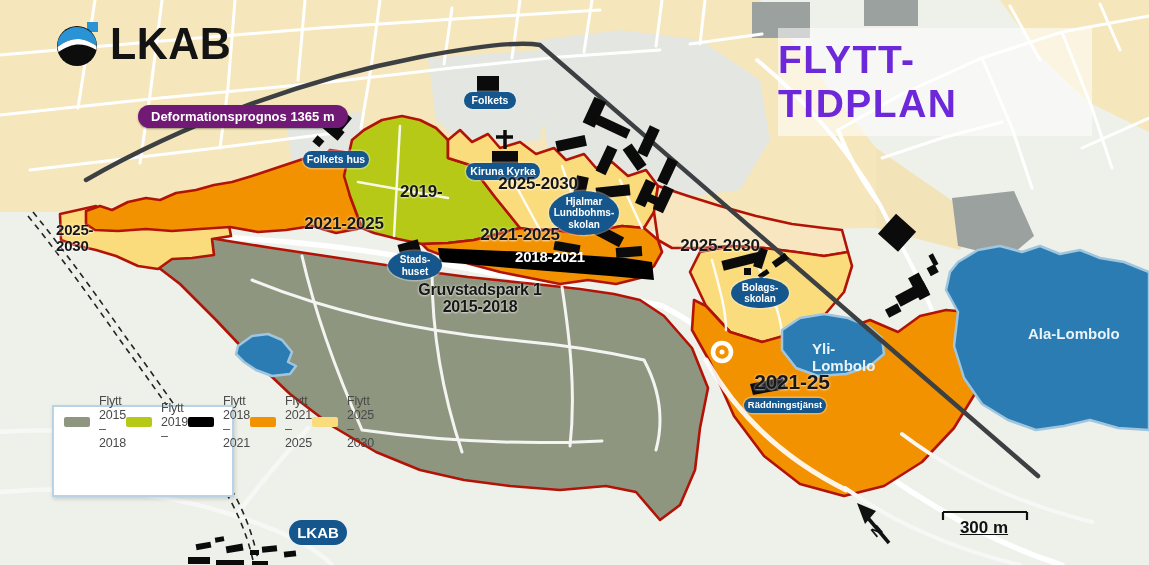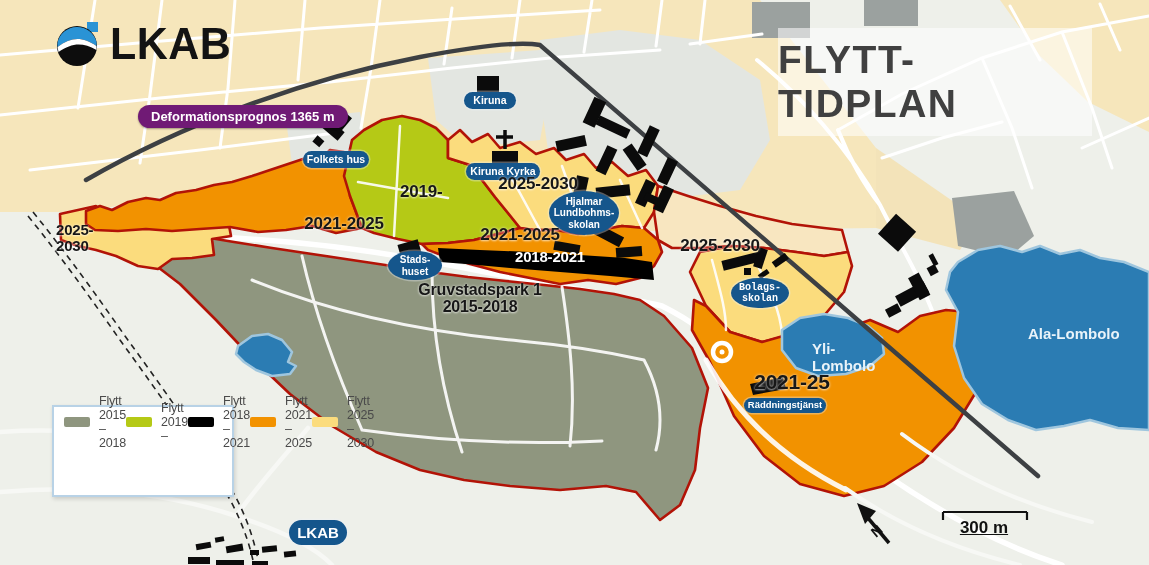--- a/index.html
+++ b/index.html
@@ -16,21 +16,21 @@
           text-shadow:0 0 3px rgba(255,255,255,.65),0 1px 2px rgba(255,255,255,.5);}
   .zlabel.center{text-align:center;}
   .lakelabel{position:absolute;color:#e9f3f9;font-weight:700;font-size:15px;text-align:left;}
   #deformation-label{position:absolute;left:138px;top:88px;background:#701a75;color:#fff;
         font-weight:700;font-size:13px;padding:4px 13px;border-radius:13px;
         box-shadow:0 1px 2px rgba(0,0,0,.35);margin-top:17px;}
   #title-band{position:absolute;left:778px;top:28px;width:314px;height:108px;
         background:rgba(255,255,255,.55);}
   #page-title{position:absolute;left:0;top:0;width:100%;height:100%;
         display:flex;align-items:center;justify-content:center;
-        font-size:39px;font-weight:700;letter-spacing:1.5px;color:#404040;}
+        font-size:39px;font-weight:700;letter-spacing:1.5px;color:#6d28d9;}
   #lkab-logo{position:absolute;left:54px;top:20px;display:flex;align-items:center;gap:9px;}
   #logo-text{font-size:43px;font-weight:900;color:#131313;letter-spacing:.5px;
         transform:scaleY(1.02);}
   #legend-box{position:absolute;left:52px;top:405px;width:182px;height:92px;
         background:#fff;border:2px solid #b8d2e6;box-shadow:1px 2px 4px rgba(0,0,0,.15);
         box-sizing:border-box;padding:8px 10px;display:flex;
         justify-content:space-between;}
   .legend-row{display:flex;align-items:center;height:14px;}
   .swatch{width:26px;height:10px;border-radius:2px;flex:0 0 auto;}
   .legend-label{margin-left:9px;font-size:12.5px;color:#4a4a4a;letter-spacing:-.2px;}
@@ -187,28 +187,28 @@
     <span id="logo-text">LKAB</span>
   </div>
 
   <div id="deformation-label">Deformationsprognos 1365 m</div>
 
   <div id="title-band">
     <div id="page-title">FLYTT-TIDPLAN</div>
   </div>
 
   <div class="pill" style="left:303px;top:151px;width:66px;height:17px;">Folkets hus</div>
-  <div class="pill" style="left:464px;top:92px;width:52px;height:17px;">Kiruna</div>
+  <div class="pill" style="left:464px;top:92px;width:52px;height:17px;">Folkets</div>
   <div class="pill" style="left:466px;top:163px;width:74px;height:17px;">Kiruna Kyrka</div>
   <div class="pill" style="left:549px;top:191px;width:70px;height:44px;border-radius:35px/22px;font-size:10px;">Hjalmar
 Lundbohms-
 skolan</div>
   <div class="pill" style="left:388px;top:251px;width:54px;height:29px;border-radius:27px/15px;font-size:10px;">Stads-
 huset</div>
-  <div class="pill" style="left:731px;top:278px;width:58px;height:30px;border-radius:29px/16px;font-size:10px;font-family:Liberation Mono, monospace;">Bolags-
+  <div class="pill" style="left:731px;top:278px;width:58px;height:30px;border-radius:29px/16px;font-size:10px;">Bolags-
 skolan</div>
   <div class="pill" style="left:744px;top:398px;width:82px;height:15px;font-size:9.5px;">Räddningstjänst</div>
   <div class="pill" style="left:289px;top:520px;width:58px;height:25px;font-size:15px;border-radius:13px;">LKAB</div>
 
   <div class="lakelabel" style="left:812px;top:340px;width:84px;">Yli-Lombolo</div>
   <div class="lakelabel" style="left:1028px;top:325px;width:96px;">Ala-Lombolo</div>
 
   <div class="zlabel" style="left:56px;top:222px;font-size:15px;">2025-
 2030</div>
   <div class="zlabel center" style="left:296px;top:215px;width:96px;">2021-2025</div>

